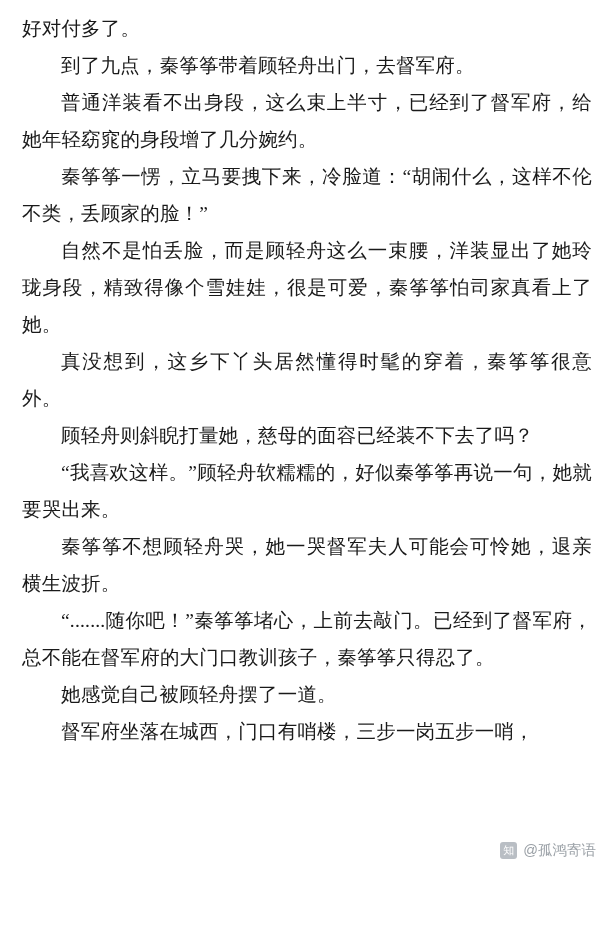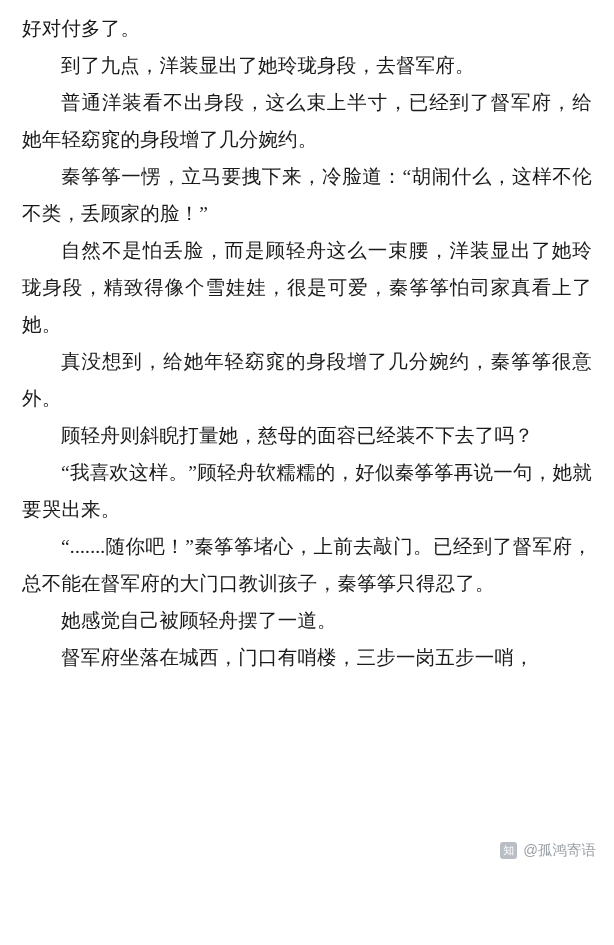--- a/index.html
+++ b/index.html
@@ -55,27 +55,28 @@
     text-align: center;
     font-family: "Liberation Sans", sans-serif;
   }
 </style>
 </head>
 <body>
 
 <div class="page">
 
   <p class="para">好对付多了。</p>
-  <p class="para indent">到了九点，洋装显出了她玲珑身段，去督军府。</p>
+  <p class="para indent">到了九点，秦筝筝带着顾轻舟出门，去督军府。</p>
   <p class="para indent">普通洋装看不出身段，这么束上半寸，已经到了督军府，给她年轻窈窕的身段增了几分婉约。</p>
   <p class="para indent">秦筝筝一愣，立马要拽下来，冷脸道：“胡闹什么，这样不伦不类，丢顾家的脸！”</p>
   <p class="para indent">自然不是怕丢脸，而是顾轻舟这么一束腰，洋装显出了她玲珑身段，精致得像个雪娃娃，很是可爱，秦筝筝怕司家真看上了她。</p>
-  <p class="para indent">真没想到，给她年轻窈窕的身段增了几分婉约，秦筝筝很意外。</p>
+  <p class="para indent">真没想到，这乡下丫头居然懂得时髦的穿着，秦筝筝很意外。</p>
   <p class="para indent">顾轻舟则斜睨打量她，慈母的面容已经装不下去了吗？</p>
   <p class="para indent">“我喜欢这样。”顾轻舟软糯糯的，好似秦筝筝再说一句，她就要哭出来。</p>
+  <p class="para indent">秦筝筝不想顾轻舟哭，她一哭督军夫人可能会可怜她，退亲横生波折。</p>
   <p class="para indent">“.......随你吧！”秦筝筝堵心，上前去敲门。已经到了督军府，总不能在督军府的大门口教训孩子，秦筝筝只得忍了。</p>
   <p class="para indent">她感觉自己被顾轻舟摆了一道。</p>
   <p class="para indent">督军府坐落在城西，门口有哨楼，三步一岗五步一哨，</p>
 
   <div class="watermark">
     <span class="wm-logo">知</span>
     <span>@孤鸿寄语</span>
   </div>
 
 </div>

